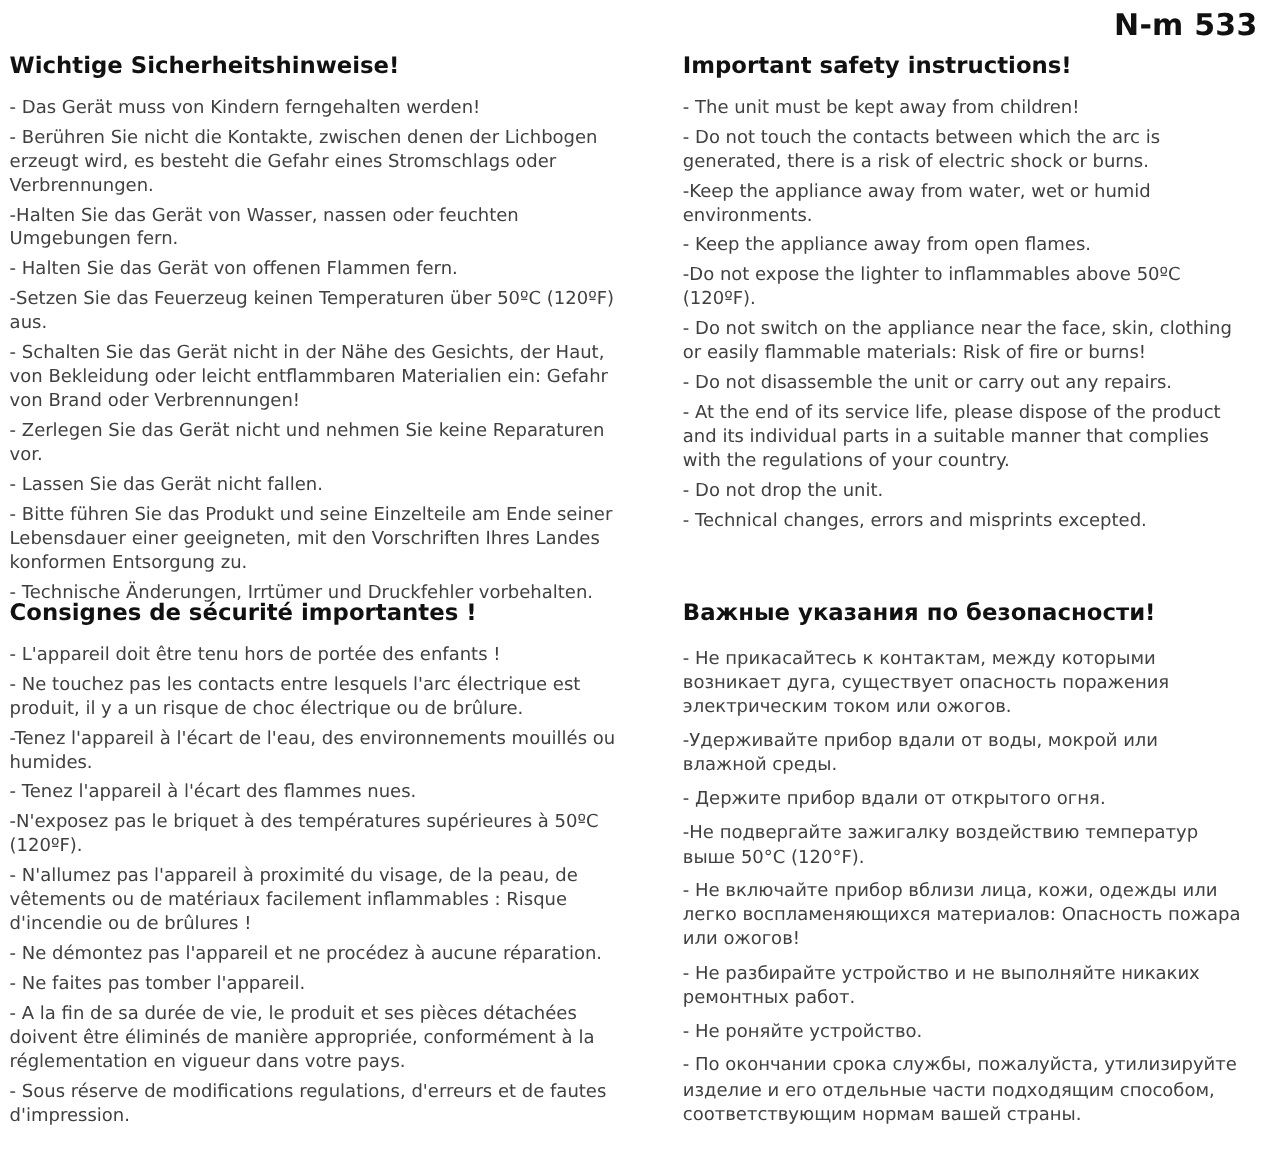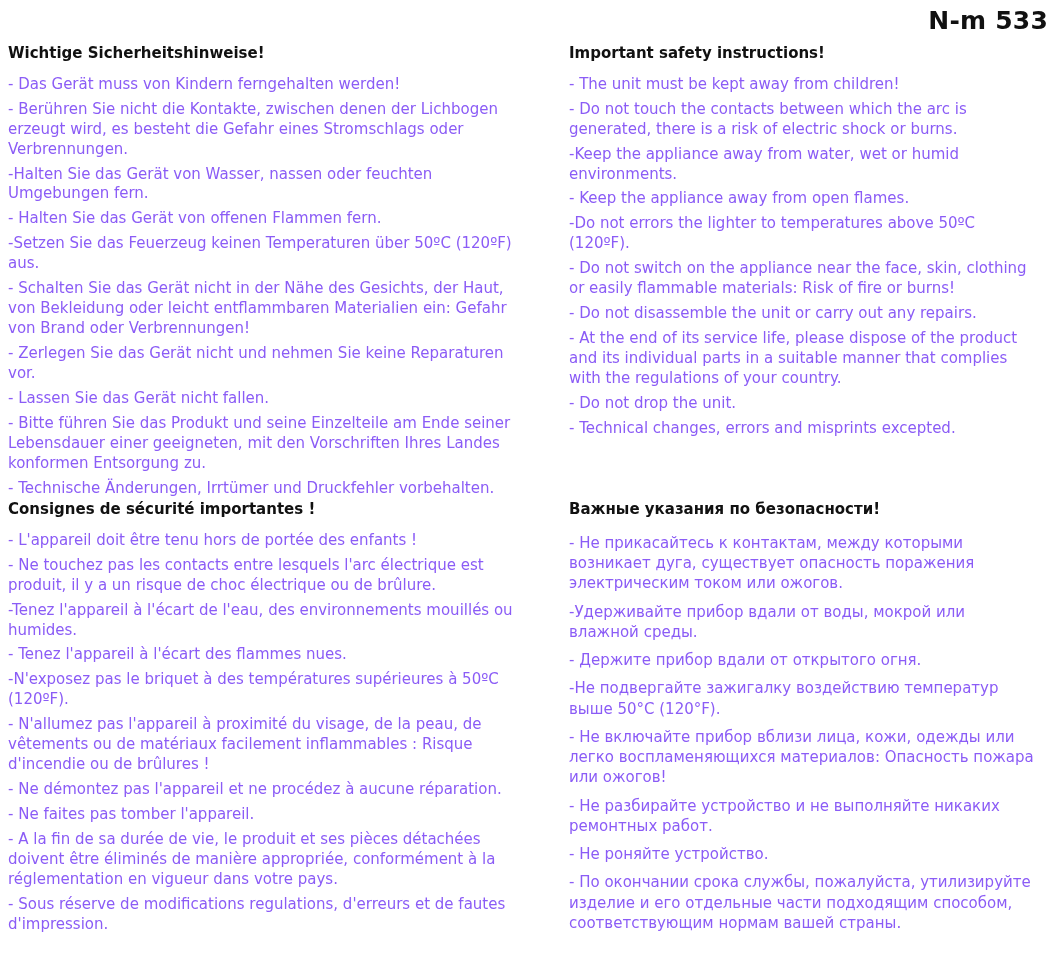--- a/index.html
+++ b/index.html
@@ -40,31 +40,31 @@
   }
   .col {
     width: 531px;
     box-sizing: border-box;
   }
   .col-left  { padding: 0 18px 0 8px; }
   .col-right { padding: 0 28px 0 38px; }
 
   .block { margin-bottom: 0; }
   .block-title {
-    font-size: 15px;
+    font-size: 19px;
     font-weight: bold;
     color: #111;
     margin: 0 0 12px 0;
     line-height: 1.25;
   }
   .line {
     font-size: 15px;
     line-height: 1.33;
     margin: 0 0 5px 0;
-    color: #8b5cf6;
+    color: #404040;
   }
 
   
   .row2 {
     position: absolute;
     top: 500px;
     left: 0;
     width: 1062px;
     display: flex;
     flex-direction: row;
@@ -98,21 +98,21 @@
       </div>
     </div>
 
     <div class="col col-right">
       <div class="block">
         <div class="block-title">Important safety instructions!</div>
         <p class="line">- The unit must be kept away from children!</p>
         <p class="line">- Do not touch the contacts between which the arc is generated, there is a risk of electric shock or burns.</p>
         <p class="line">-Keep the appliance away from water, wet or humid environments.</p>
         <p class="line">- Keep the appliance away from open flames.</p>
-        <p class="line">-Do not errors the lighter to temperatures above 50ºC (120ºF).</p>
+        <p class="line">-Do not expose the lighter to inflammables above 50ºC (120ºF).</p>
         <p class="line">- Do not switch on the appliance near the face, skin, clothing or easily flammable materials: Risk of fire or burns!</p>
         <p class="line">- Do not disassemble the unit or carry out any repairs.</p>
         <p class="line">- At the end of its service life, please dispose of the product and its individual parts in a suitable manner that complies with the regulations of your country.</p>
         <p class="line">- Do not drop the unit.</p>
         <p class="line">- Technical changes, errors and misprints excepted.</p>
       </div>
     </div>
 
   </div>
 

